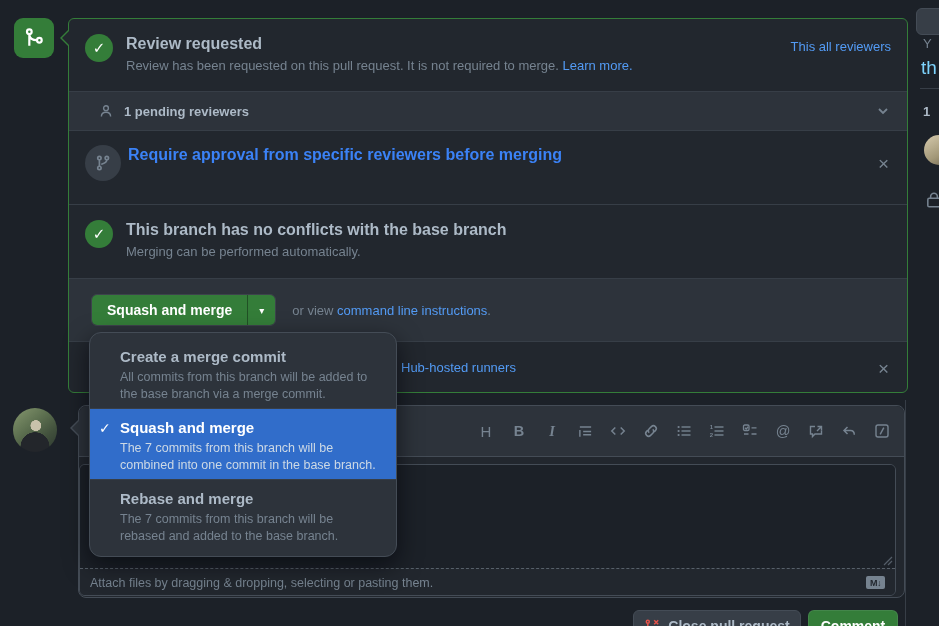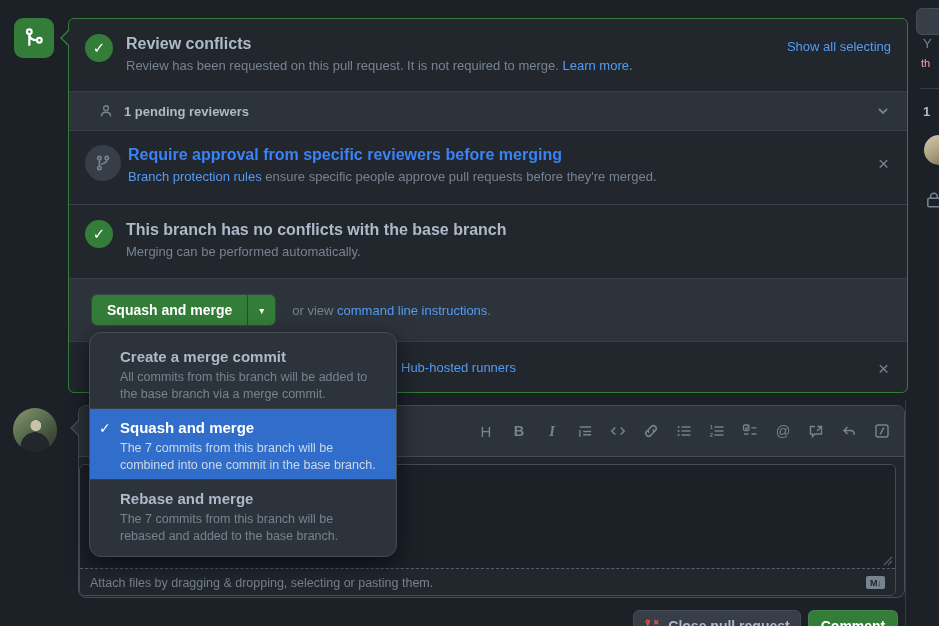--- a/index.html
+++ b/index.html
@@ -117,21 +117,21 @@
     cursor:pointer; font-family:inherit; }
   .comment-btn { left:808px; top:610px; height:32px; width:90px; background:#347d39;
     border:1px solid rgba(205,217,229,.1); border-radius:6px; color:#fff;
     font-size:14px; font-weight:600; display:flex; align-items:center;
     justify-content:center; cursor:pointer; font-family:inherit; }
 
   
   .rail-btn { left:916px; top:8px; width:30px; height:27px; background:#373e47;
     border:1px solid #444c56; border-radius:6px; cursor:pointer; }
   .rail-t1 { left:923px; top:36px; color:#768390; font-size:13px; }
-  .rail-t2 { left:921px; top:57px; color:#fca5a5; font-size:11px; }
+  .rail-t2 { left:921px; top:57px; color:#7dd3fc; font-size:19px; }
   .rail-hr { left:920px; top:88px; width:19px; height:1px; background:#373e47; }
   .rail-count { left:923px; top:104px; color:#adbac7; font-weight:bold; font-size:13px; }
   .rail-avatar { left:924px; top:135px; width:30px; height:30px; border-radius:50%;
     background:linear-gradient(150deg,#d6cbae,#a39878 60%,#6e6650); }
   .rail-icon { left:925px; top:191px; }
 </style>
 </head>
 <body>
 
 <div class="page">
@@ -147,24 +147,24 @@
   <div class="abs review-box">
     <div class="abs caret-out" style="left:-9px; top:10px; border-right-color:#347d39;"></div>
     <div class="abs caret-in" style="left:-7px; top:11px; border-right-color:#22272e;"></div>
 
     <div class="sec sec-review">
       <div class="circle-check">
           <span>✓</span>
         </div>
       <div class="gap13"></div>
       <div>
-        <div class="sec-title">Review conflicts</div>
+        <div class="sec-title">Review requested</div>
         <div class="sec-desc"><span>Review has been requested on this pull request. It is not required to merge. </span><a href="#">Learn more.</a></div>
       </div>
-      <a href="#" class="show-all">Show all selecting</a>
+      <a href="#" class="show-all">This all reviewers</a>
     </div>
 
     <div class="pending-row">
       <svg width="16" height="16" viewBox="0 0 16 16" fill="none" stroke="#768390" stroke-width="1.4">
         <circle cx="8" cy="5.2" r="2.4"></circle>
         <path d="M3.4 13.4 c0-2.7 2-4.2 4.6-4.2 s4.6 1.5 4.6 4.2"></path>
       </svg>
       <span class="pending-label">1 pending reviewers</span>
       <span class="pending-chevron">
         <svg width="16" height="16" viewBox="0 0 16 16" fill="none" stroke="#768390" stroke-width="1.8">
@@ -178,21 +178,20 @@
         <svg width="18" height="18" viewBox="0 0 16 16" fill="none" stroke="#768390" stroke-width="1.5">
           <circle cx="4.8" cy="3.6" r="1.5"></circle>
             <circle cx="11.4" cy="3.6" r="1.5"></circle>
             <circle cx="4.8" cy="12.4" r="1.5"></circle>
           <path d="M4.8 5.2 V10.8 M11.4 5.2 c0 2.8-2.8 3.2-5 3.9"></path>
         </svg>
       </div>
       <div style="width:7px; flex:none;"></div>
       <div>
         <div class="sec-title muted-title">Require approval from specific reviewers before merging</div>
-        <div class="sec-desc"><a href="#">Branch protection rules</a><span> ensure specific people approve pull requests before they're merged.</span></div>
       </div>
       <button class="x-btn x-protect">×</button>
     </div>
 
     <div class="sec sec-conflicts">
       <div class="circle-check">
           <span>✓</span>
         </div>
       <div class="gap13"></div>
       <div>

